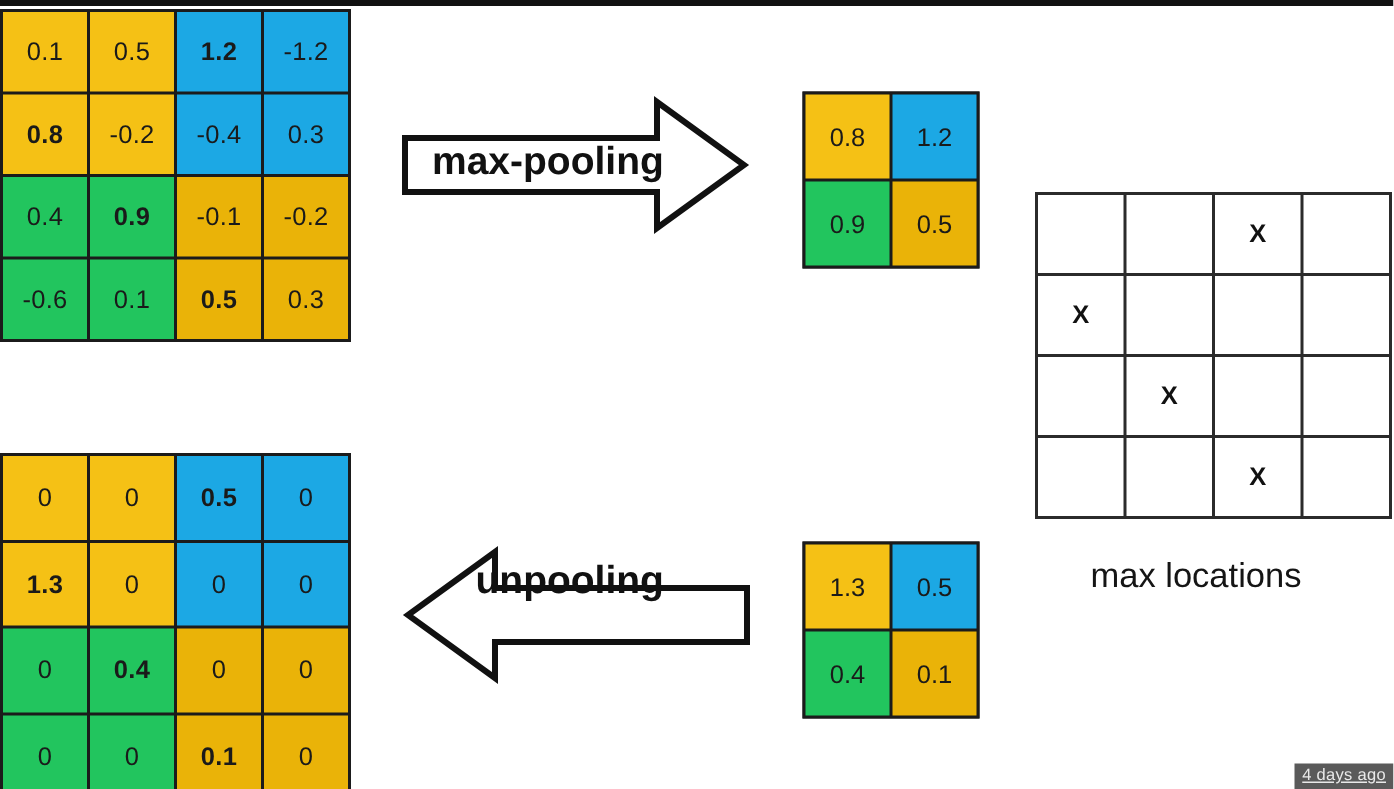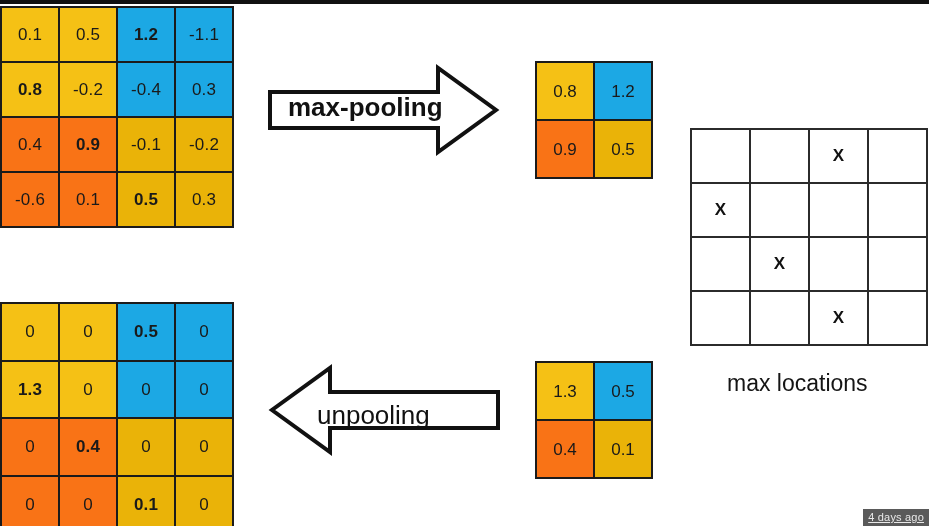--- a/index.html
+++ b/index.html
@@ -39,21 +39,21 @@
     display: flex;
     align-items: center;
     justify-content: center;
     font-size: 17px;
     line-height: 1;
     color: #1a1a1a;
     letter-spacing: 0.2px;
   }
   .cell.c-yellow { background: #F5C115; }
   .cell.c-blue   { background: #1CA8E4; }
-  .cell.c-green  { background: #f97316; }
+  .cell.c-green  { background: #22c55e; }
   .cell.c-red    { background: #eab308; }
   .cell.bold { font-weight: bold; }
 
   
   .grid2 {
     position: absolute;
     display: grid;
     grid-template-columns: repeat(2, 1fr);
     grid-template-rows: repeat(2, 1fr);
     border: 2px solid #1b1b1b;
@@ -124,21 +124,21 @@
 </style>
 </head>
 <body>
 
 <div class="top-rule"></div>
 
 <div class="grid4" id="input-map" style="left:0px; top:6px; width:234px; height:222px;">
     <div class="cell c-yellow">0.1</div>
     <div class="cell c-yellow">0.5</div>
     <div class="cell c-blue bold">1.2</div>
-    <div class="cell c-blue">-1.1</div>
+    <div class="cell c-blue">-1.2</div>
     <div class="cell c-yellow bold">0.8</div>
     <div class="cell c-yellow">-0.2</div>
     <div class="cell c-blue">-0.4</div>
     <div class="cell c-blue">0.3</div>
     <div class="cell c-green">0.4</div>
     <div class="cell c-green bold">0.9</div>
     <div class="cell c-red">-0.1</div>
     <div class="cell c-red">-0.2</div>
     <div class="cell c-green">-0.6</div>
     <div class="cell c-green">0.1</div>
@@ -198,21 +198,21 @@
     <div class="cell c-green">0</div>
     <div class="cell c-red bold">0.1</div>
     <div class="cell c-red">0</div>
   </div>
 
 <div class="arrow" style="left:268px; top:362px; width:232px; height:96px;">
   <svg width="232" height="96" viewBox="0 0 232 96">
     <polygon points="230,30 62,30 62,6 4,48 62,90 62,66 230,66" fill="#ffffff" stroke="#111111" stroke-width="4" stroke-linejoin="miter"></polygon>
   </svg>
 </div>
-<div class="arrow-label" style="left:317px; top:400px;">unpooling</div>
+<div class="arrow-label" style="left:317px; top:371px;font-weight:bold;">unpooling</div>
 
 <div class="grid2" id="gradient-map" style="left:535px; top:361px; width:118px; height:118px;">
     <div class="cell c-yellow">1.3</div>
     <div class="cell c-blue">0.5</div>
     <div class="cell c-green">0.4</div>
     <div class="cell c-red">0.1</div>
   </div>
 
 <div class="watermark">4 days ago</div>
 

